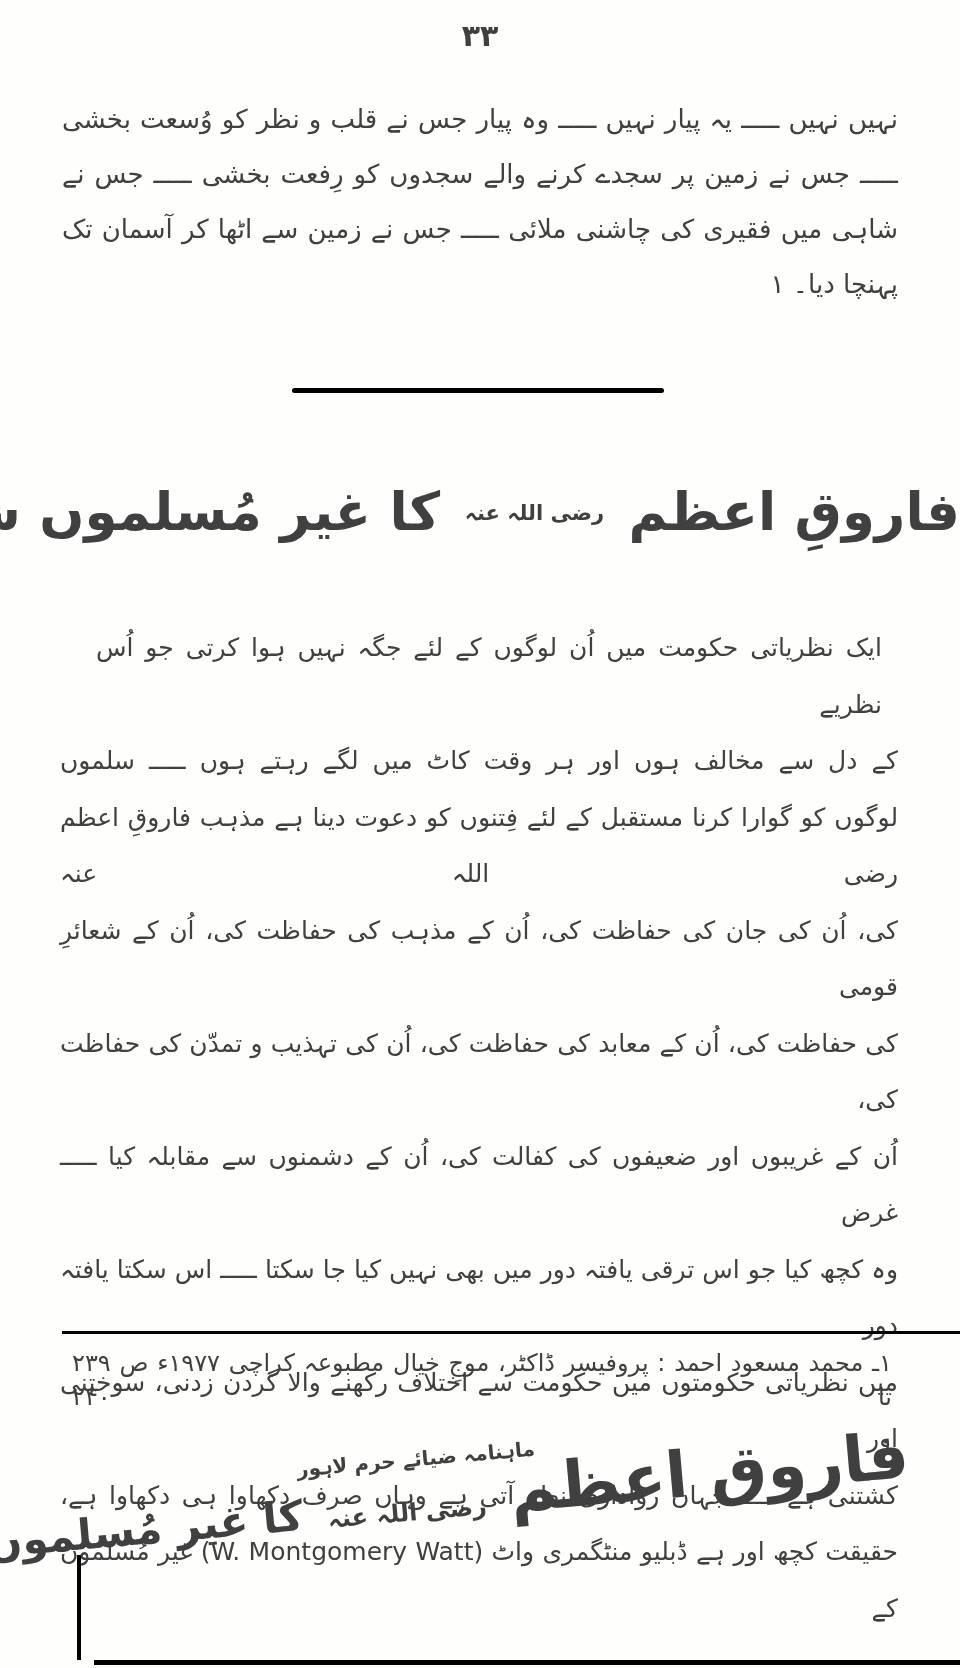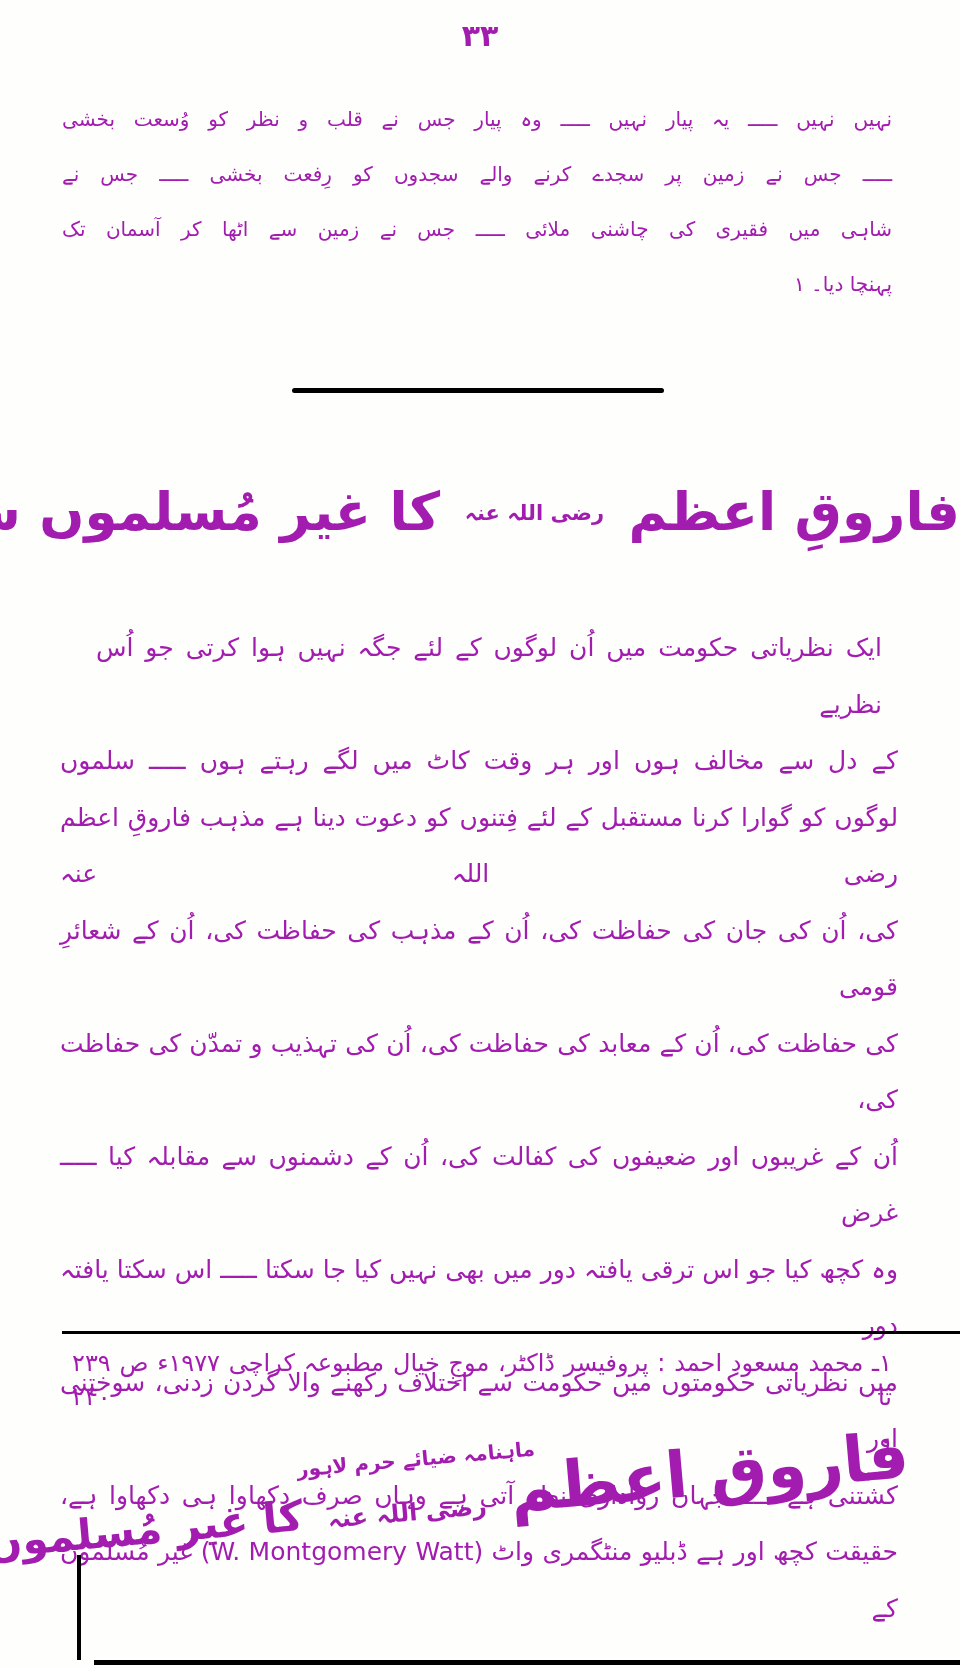--- a/index.html
+++ b/index.html
@@ -8,36 +8,36 @@
 
   .page {
     position: relative;
     width: 960px;
     height: 1668px;
     margin: 0 auto;
     background: #fefefc;
     overflow: hidden;
     direction: rtl;
     font-family: "DejaVu Sans", sans-serif;
-    color: #a21caf;
+    color: #404040;
   }
 
   .page-number {
     position: absolute;
     top: 18px; left: 0; right: 0;
     text-align: center;
     font-size: 30px;
     font-weight: bold;
     letter-spacing: 5px;
   }
 
   .poem {
     position: absolute;
-    top: 92px; right: 68px; left: 62px;
-    font-size: 20px;
+    top: 92px; right: 62px; left: 62px;
+    font-size: 26px;
     line-height: 55px;
     font-weight: 500;
   }
   .poem-line { text-align: justify; text-align-last: justify; }
   .poem-line.short { text-align: right; text-align-last: right; }
 
   .divider {
     position: absolute;
     top: 388px; left: 292px;
     width: 372px; height: 5px;

